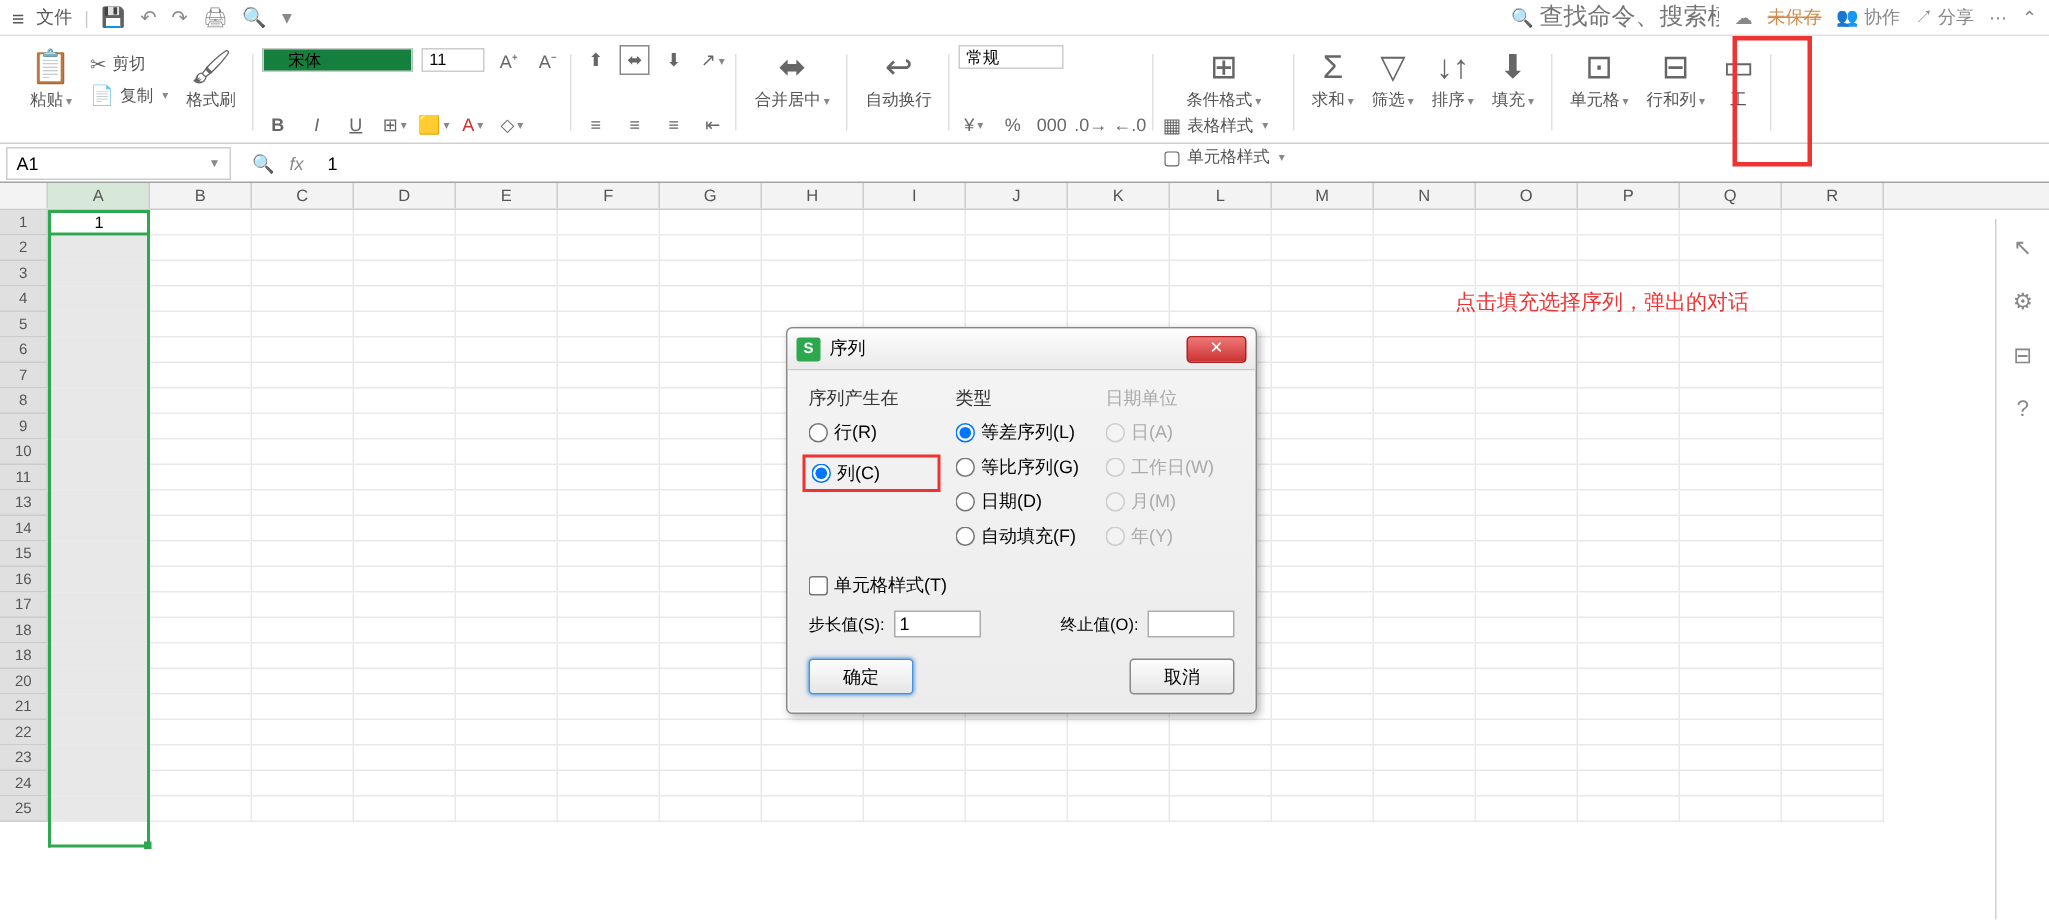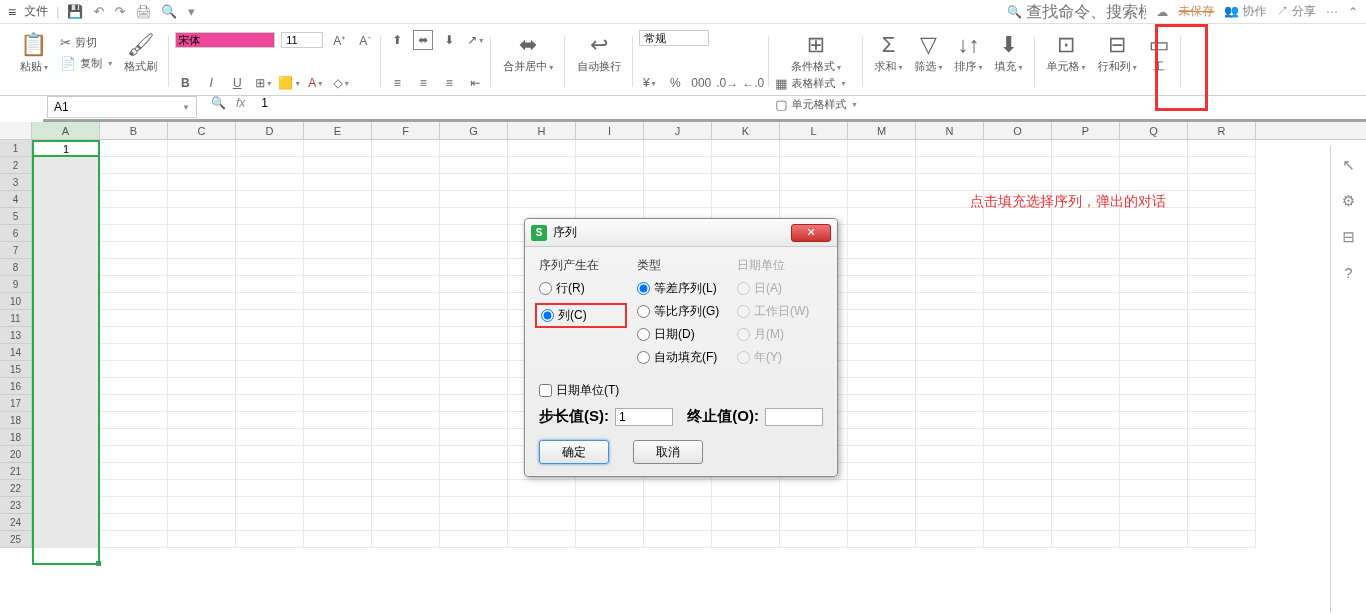--- a/index.html
+++ b/index.html
@@ -21,34 +21,34 @@
 .menubar .unsaved { color: #d08b4c; text-decoration: line-through; }
 .menubar .collab { color: #888; }
 
 
 .ribbon { height: 72px; display: flex; align-items: stretch; padding: 4px 8px 0 8px; font-size: 11px; color: #555; border-bottom: 1px solid #d0d0d0; }
 .ribbon-group { display: flex; flex-direction: column; justify-content: space-between; padding: 2px 6px; position: relative; }
 .ribbon-group::after { content: ""; position: absolute; right: 0; top: 8px; bottom: 8px; width: 1px; background: #e0e0e0; }
 .ribbon-row { display: flex; align-items: center; gap: 6px; }
 .rbtn-sm { display: flex; align-items: center; gap: 4px; font-size: 11px; cursor: pointer; }
 .rbtn-sm .i { font-size: 13px; color: #666; }
-.font-select { border: 1px solid #ccc; font-size: 11px; padding: 1px 2px; width: 100px; background: #ec4899; }
+.font-select { border: 1px solid #ccc; font-size: 11px; padding: 1px 16px; width: 100px; background: #15803d; }
 .size-select { border: 1px solid #ccc; font-size: 11px; padding: 1px 4px; width: 42px; background: #fff; }
 .iconbtn { width: 20px; height: 20px; display: inline-flex; align-items: center; justify-content: center; color: #666; font-size: 12px; cursor: pointer; border: 1px solid transparent; }
 .bigbtn { display: flex; flex-direction: column; align-items: center; justify-content: center; padding: 2px 6px; gap: 1px; cursor: pointer; }
 .bigbtn .bi { font-size: 22px; color: #666; }
 .bigbtn .bl { font-size: 11px; color: #555; white-space: nowrap; }
 .dd::after { content: "▾"; font-size: 8px; margin-left: 2px; color: #888; }
 .num-select { border: 1px solid #ccc; font-size: 11px; padding: 1px 4px; width: 50px; background: #fff; }
 
 
 .fill-highlight { position: absolute; top: 24px; left: 1155px; width: 53px; height: 87px; border: 3px solid #e33; z-index: 50; pointer-events: none; }
 
 
-.formula-bar { height: 26px; display: flex; align-items: flex-start; border-bottom: 3px solid #a3a3a3; font-size: 12px; margin-left: 43px; }
+.formula-bar { height: 26px; display: flex; align-items: center; border-bottom: 1px solid #a3a3a3; font-size: 12px; }
 .name-box { width: 150px; height: 22px; border: 1px solid #ccc; margin: 0 4px; display: flex; align-items: center; padding: 0 6px; justify-content: space-between; }
 .name-box .nb-dd { font-size: 8px; color: #888; }
 .fb-icons { display: flex; gap: 10px; padding: 0 10px; color: #888; }
 .fb-fx { font-style: italic; }
 .fb-input { flex: 1; padding: 0 6px; }
 
 
 .grid-wrap { position: relative; height: 467px; overflow: hidden; }
 .col-headers { display: flex; height: 18px; background: #f3f3f3; border-bottom: 1px solid #ccc; }
 .corner { width: 32px; border-right: 1px solid #ccc; background: #f3f3f3; }
@@ -77,23 +77,23 @@
 .dlg-body { padding: 10px 14px; }
 .dlg-cols { display: flex; gap: 14px; }
 .dlg-col { flex: 1; }
 .dlg-col h4 { font-weight: normal; font-size: 12px; margin-bottom: 6px; color: #333; }
 .radio-row { display: flex; align-items: center; margin: 6px 0; gap: 4px; }
 .radio-row input { margin: 0; }
 .col-highlight { border: 2px solid #e33; padding: 2px 4px; margin: 2px -4px; }
 .dlg-predict { margin: 10px 0 8px 0; display: flex; align-items: center; gap: 4px; }
 .dlg-inputs { display: flex; align-items: center; gap: 6px; margin: 6px 0 10px 0; }
 .dlg-inputs input[type=text] { width: 58px; border: 1px solid #aaa; padding: 1px 3px; font-size: 12px; }
-.dlg-inputs .lbl { font-size: 15px; font-weight: bold; }
+.dlg-inputs .lbl { font-size: 11px; }
 .dlg-inputs .spacer { flex: 1; }
-.dlg-btns { display: flex; justify-content: flex-start; gap: 24px; padding: 4px 0 2px 0; }
+.dlg-btns { display: flex; justify-content: space-between; gap: 24px; padding: 4px 0 2px 0; }
 .dlg-btn { width: 70px; height: 24px; border: 1px solid #888; border-radius: 3px; background: linear-gradient(#fdfdfd,#e6e6e6); cursor: pointer; font-size: 12px; }
 .dlg-btn.primary { border: 1px solid #4a90d9; box-shadow: 0 0 3px #4a90d9; }
 .dlg-col.date h4 { color: #aaa; }
 .dlg-col.date label { color: #aaa; }
 </style>
 </head>
 <body>
 
 <div class="menubar">
   <span class="menu-icon">≡</span>
@@ -869,21 +869,21 @@
             <label>月(M)</label>
           </div>
         <div class="radio-row">
             <input type="radio" disabled="" style="">
             <label>年(Y)</label>
           </div>
       </div>
     </div>
     <div class="dlg-predict">
         <input type="checkbox" style="">
-        <label>日期单位(T)</label>
+        <label>单元格样式(T)</label>
       </div>
     <div class="dlg-inputs">
       <span class="lbl">步长值(S):</span>
       <input type="text" value="1" style="">
       <span class="spacer"></span>
       <span class="lbl">终止值(O):</span>
       <input type="text" value="" style="">
     </div>
     <div class="dlg-btns">
       <button class="dlg-btn primary">确定</button>

